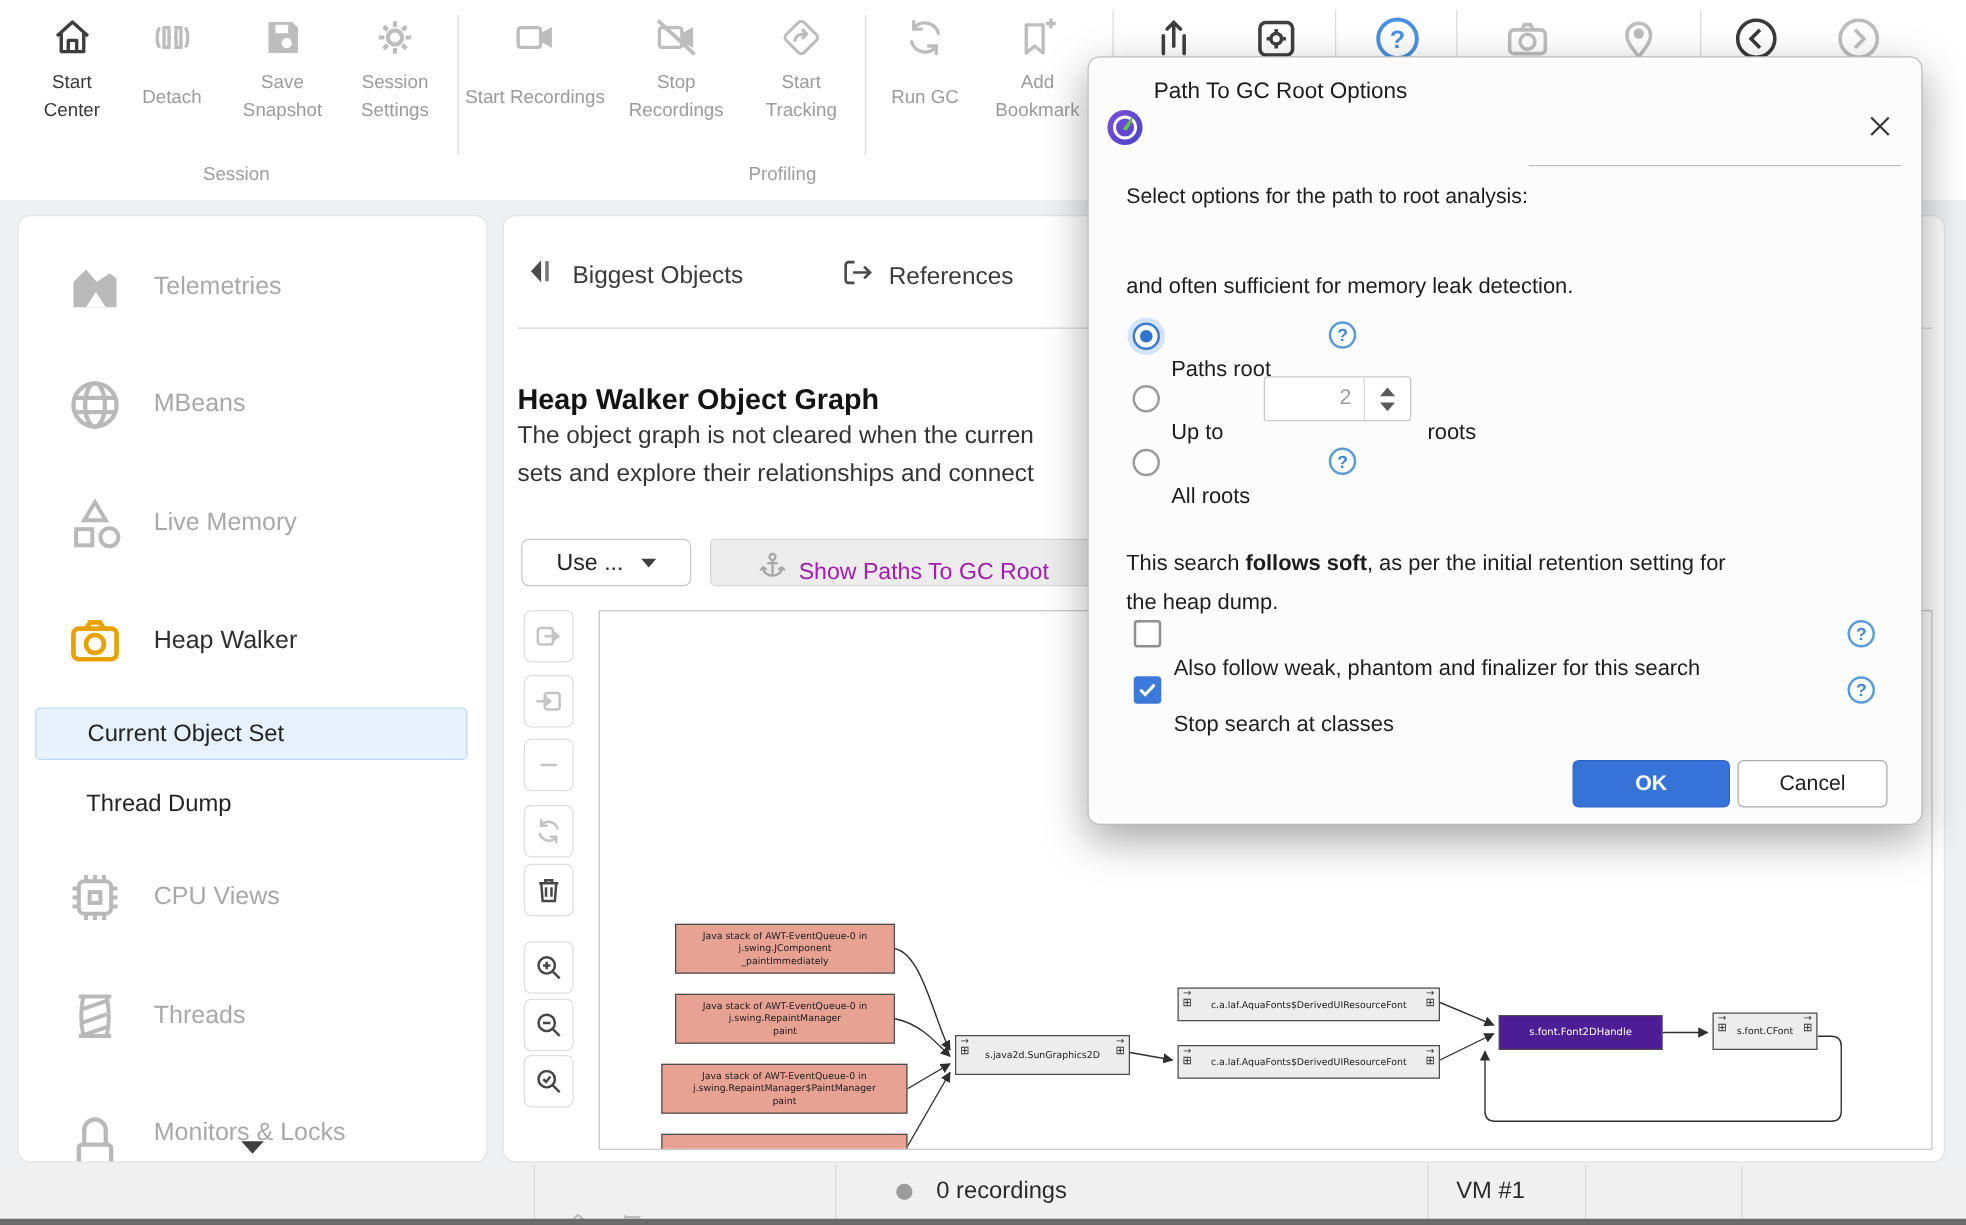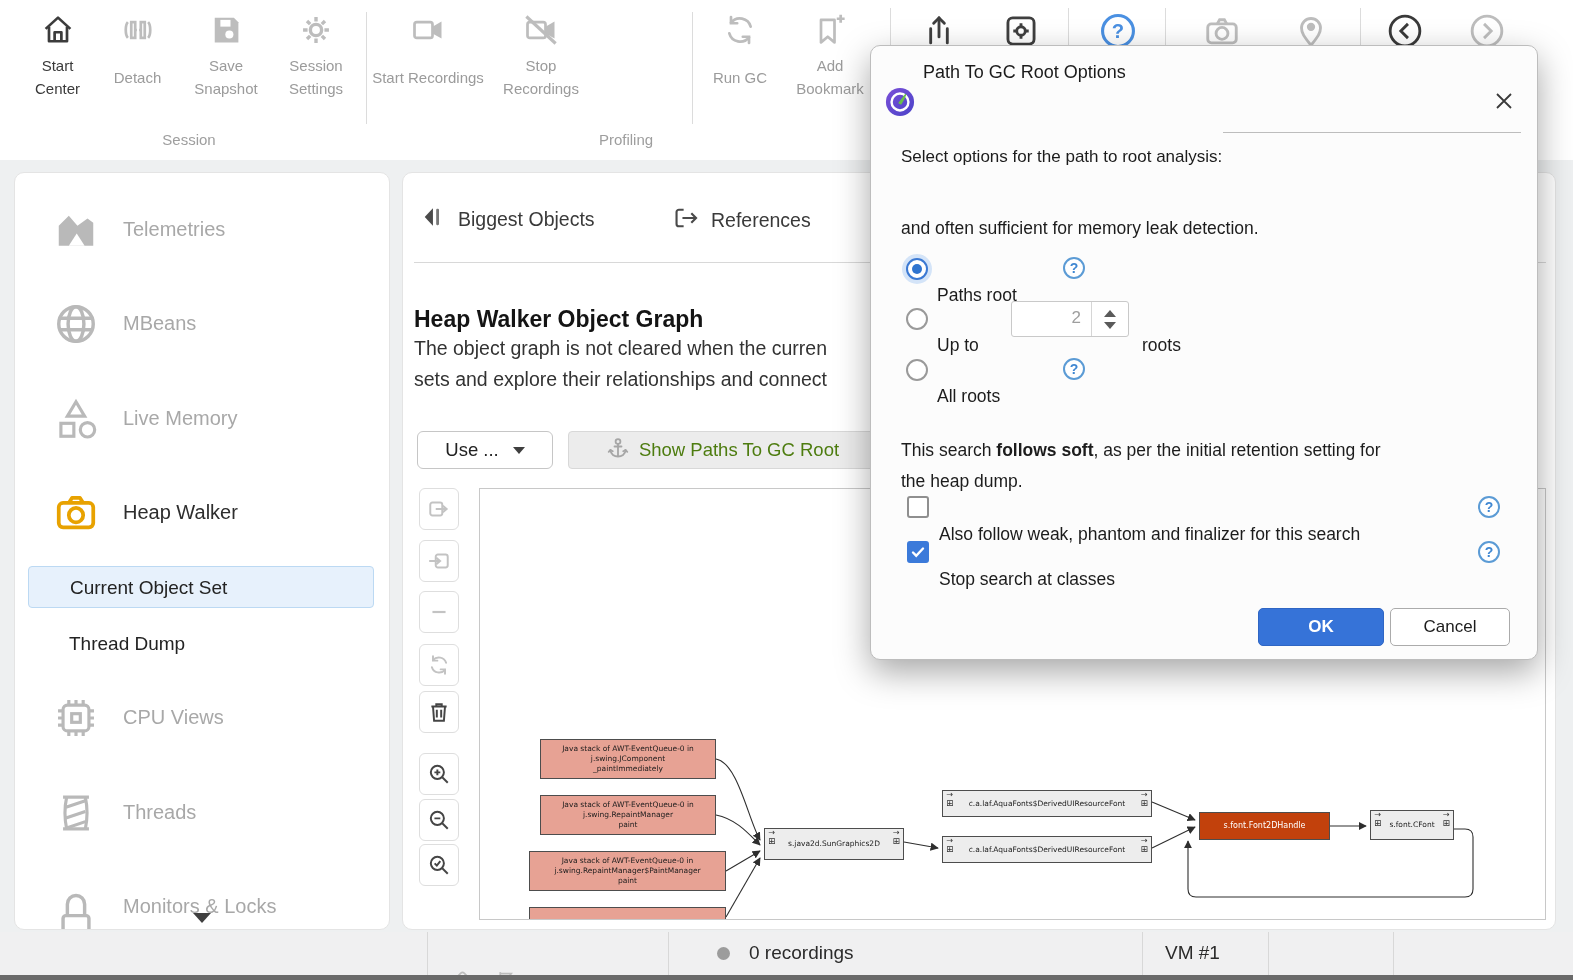--- a/index.html
+++ b/index.html
@@ -35,31 +35,31 @@
 
   
   .tab { position:absolute; display:flex; align-items:center; gap:12px; font-size:19.5px; color:#3a3a3a; }
   .cdivider { position:absolute; height:1px; background:#d8d8d8; }
   .ctitle { position:absolute; font-size:23px; font-weight:bold; color:#141414; white-space:nowrap; }
   .cdesc { position:absolute; font-size:19.5px; color:#333; white-space:nowrap; }
   .btn-use { position:absolute; width:136px; height:38px; background:#fff; border:1px solid #c6c6c6; border-radius:6px;
              display:flex; align-items:center; justify-content:center; gap:14px; font-size:18.5px; color:#222; }
   .caret-down { width:0; height:0; border-left:6px solid transparent; border-right:6px solid transparent; border-top:7px solid #3f3f3f; }
   .btn-showpaths { position:absolute; width:310px; height:38px; background:#ececec; border:1px solid #d8d8d8; border-radius:4px;
-                   display:flex; align-items:center; justify-content:center; gap:10px; font-size:18.5px; color:#4d7c0f; white-space:nowrap; overflow:hidden;}
+                   display:flex; align-items:flex-end; justify-content:center; gap:10px; font-size:18.5px; color:#a21caf; white-space:nowrap; overflow:hidden;}
   .tsbtn { position:absolute; left:16px; width:40px; height:42px; background:#fff; border:1px solid #dedede; border-radius:6px;
            display:flex; align-items:center; justify-content:center; }
 
   
   .graph-panel { position:absolute; left:76px; top:315px; width:1067px; height:432px; background:#fff; border:1px solid #c8c8c8; overflow:hidden; }
   .gnode { position:absolute; border:1px solid #4d4d4d; font-family:"DejaVu Sans", sans-serif; font-size:7.5px; line-height:10px;
            display:flex; align-items:center; justify-content:center; text-align:center; white-space:pre-line; color:#1c1c1c; }
   .gnode.pink { background:#e7a294; }
   .gnode.gray { background:#ededed; }
-  .gnode.dark { background:#c2410c; color:#ffffff; font-size:8px;align-items:center; }
+  .gnode.dark { background:#4c1d95; color:#ffffff; font-size:8px;align-items:center; }
   .exp { position:absolute; top:0px; display:flex; flex-direction:column; align-items:center; line-height:8px; color:#333; }
   .exp .a { font-size:8px; } .exp .p { font-size:9px; }
   .exp.l { left:3px; } .exp.r { right:3px; }
 
   
   .dialog { position:absolute; left:870px; top:45px; width:668px; height:615px; background:#fcfcfc;
             border:1px solid #bdbdbd; border-radius:10px; box-shadow:0 12px 34px rgba(0,0,0,0.35); z-index:100; }
   .dtitle { position:absolute; left:52px; top:16px; font-size:18px; color:#1b1b1b; }
   .dtext { font-size:17.5px; color:#1c1c1c; white-space:nowrap; }
   .radio { position:absolute; width:22px; height:22px; border-radius:50%; background:#fff; border:2px solid #9a9a9a; }
@@ -156,20 +156,29 @@
       <div class="ric">
         <svg width="36" height="36" viewBox="0 0 32 32" fill="none" stroke="#bdbdbd" stroke-width="2.4" stroke-linejoin="round">
             <rect x="4" y="9" width="16" height="14" rx="2"></rect>
             <path d="M20 13l8-4.5v15L20 19z" fill="#bdbdbd" stroke="none"></path>
             <path d="M3 4l26 24" stroke-width="2.8"></path>
           </svg>
       </div>
       <div class="rlabel">Stop Recordings</div>
     </div>
 
+    <div class="rbtn" style="left:598px;width:86px;">
+      <div class="ric">
+        <svg width="36" height="36" viewBox="0 0 32 32" fill="none" stroke="#bdbdbd" stroke-width="2.2" stroke-linejoin="round">
+            <rect x="7" y="7" width="18" height="18" rx="3" transform="rotate(45 16 16)"></rect>
+            <path d="M11.5 19c0-4.5 4-5.5 7-5.5 M16.5 10l3.5 3.5-3.5 3.5"></path>
+          </svg>
+      </div>
+      <div class="rlabel">Start Tracking</div>
+    </div>
 
     <div class="rsep" style="left:692px;"></div>
 
     <div class="rbtn" style="left:700px;width:80px;">
       <div class="ric">
         <svg width="36" height="36" viewBox="0 0 32 32" fill="none" stroke="#bdbdbd" stroke-width="2.4" stroke-linecap="round">
             <path d="M25.5 13a10 10 0 0 0-17.5-3.5"></path>
             <path d="M8 4.5V10h5.5"></path>
             <path d="M6.5 19a10 10 0 0 0 17.5 3.5"></path>
             <path d="M24 27.5V22h-5.5"></path>

